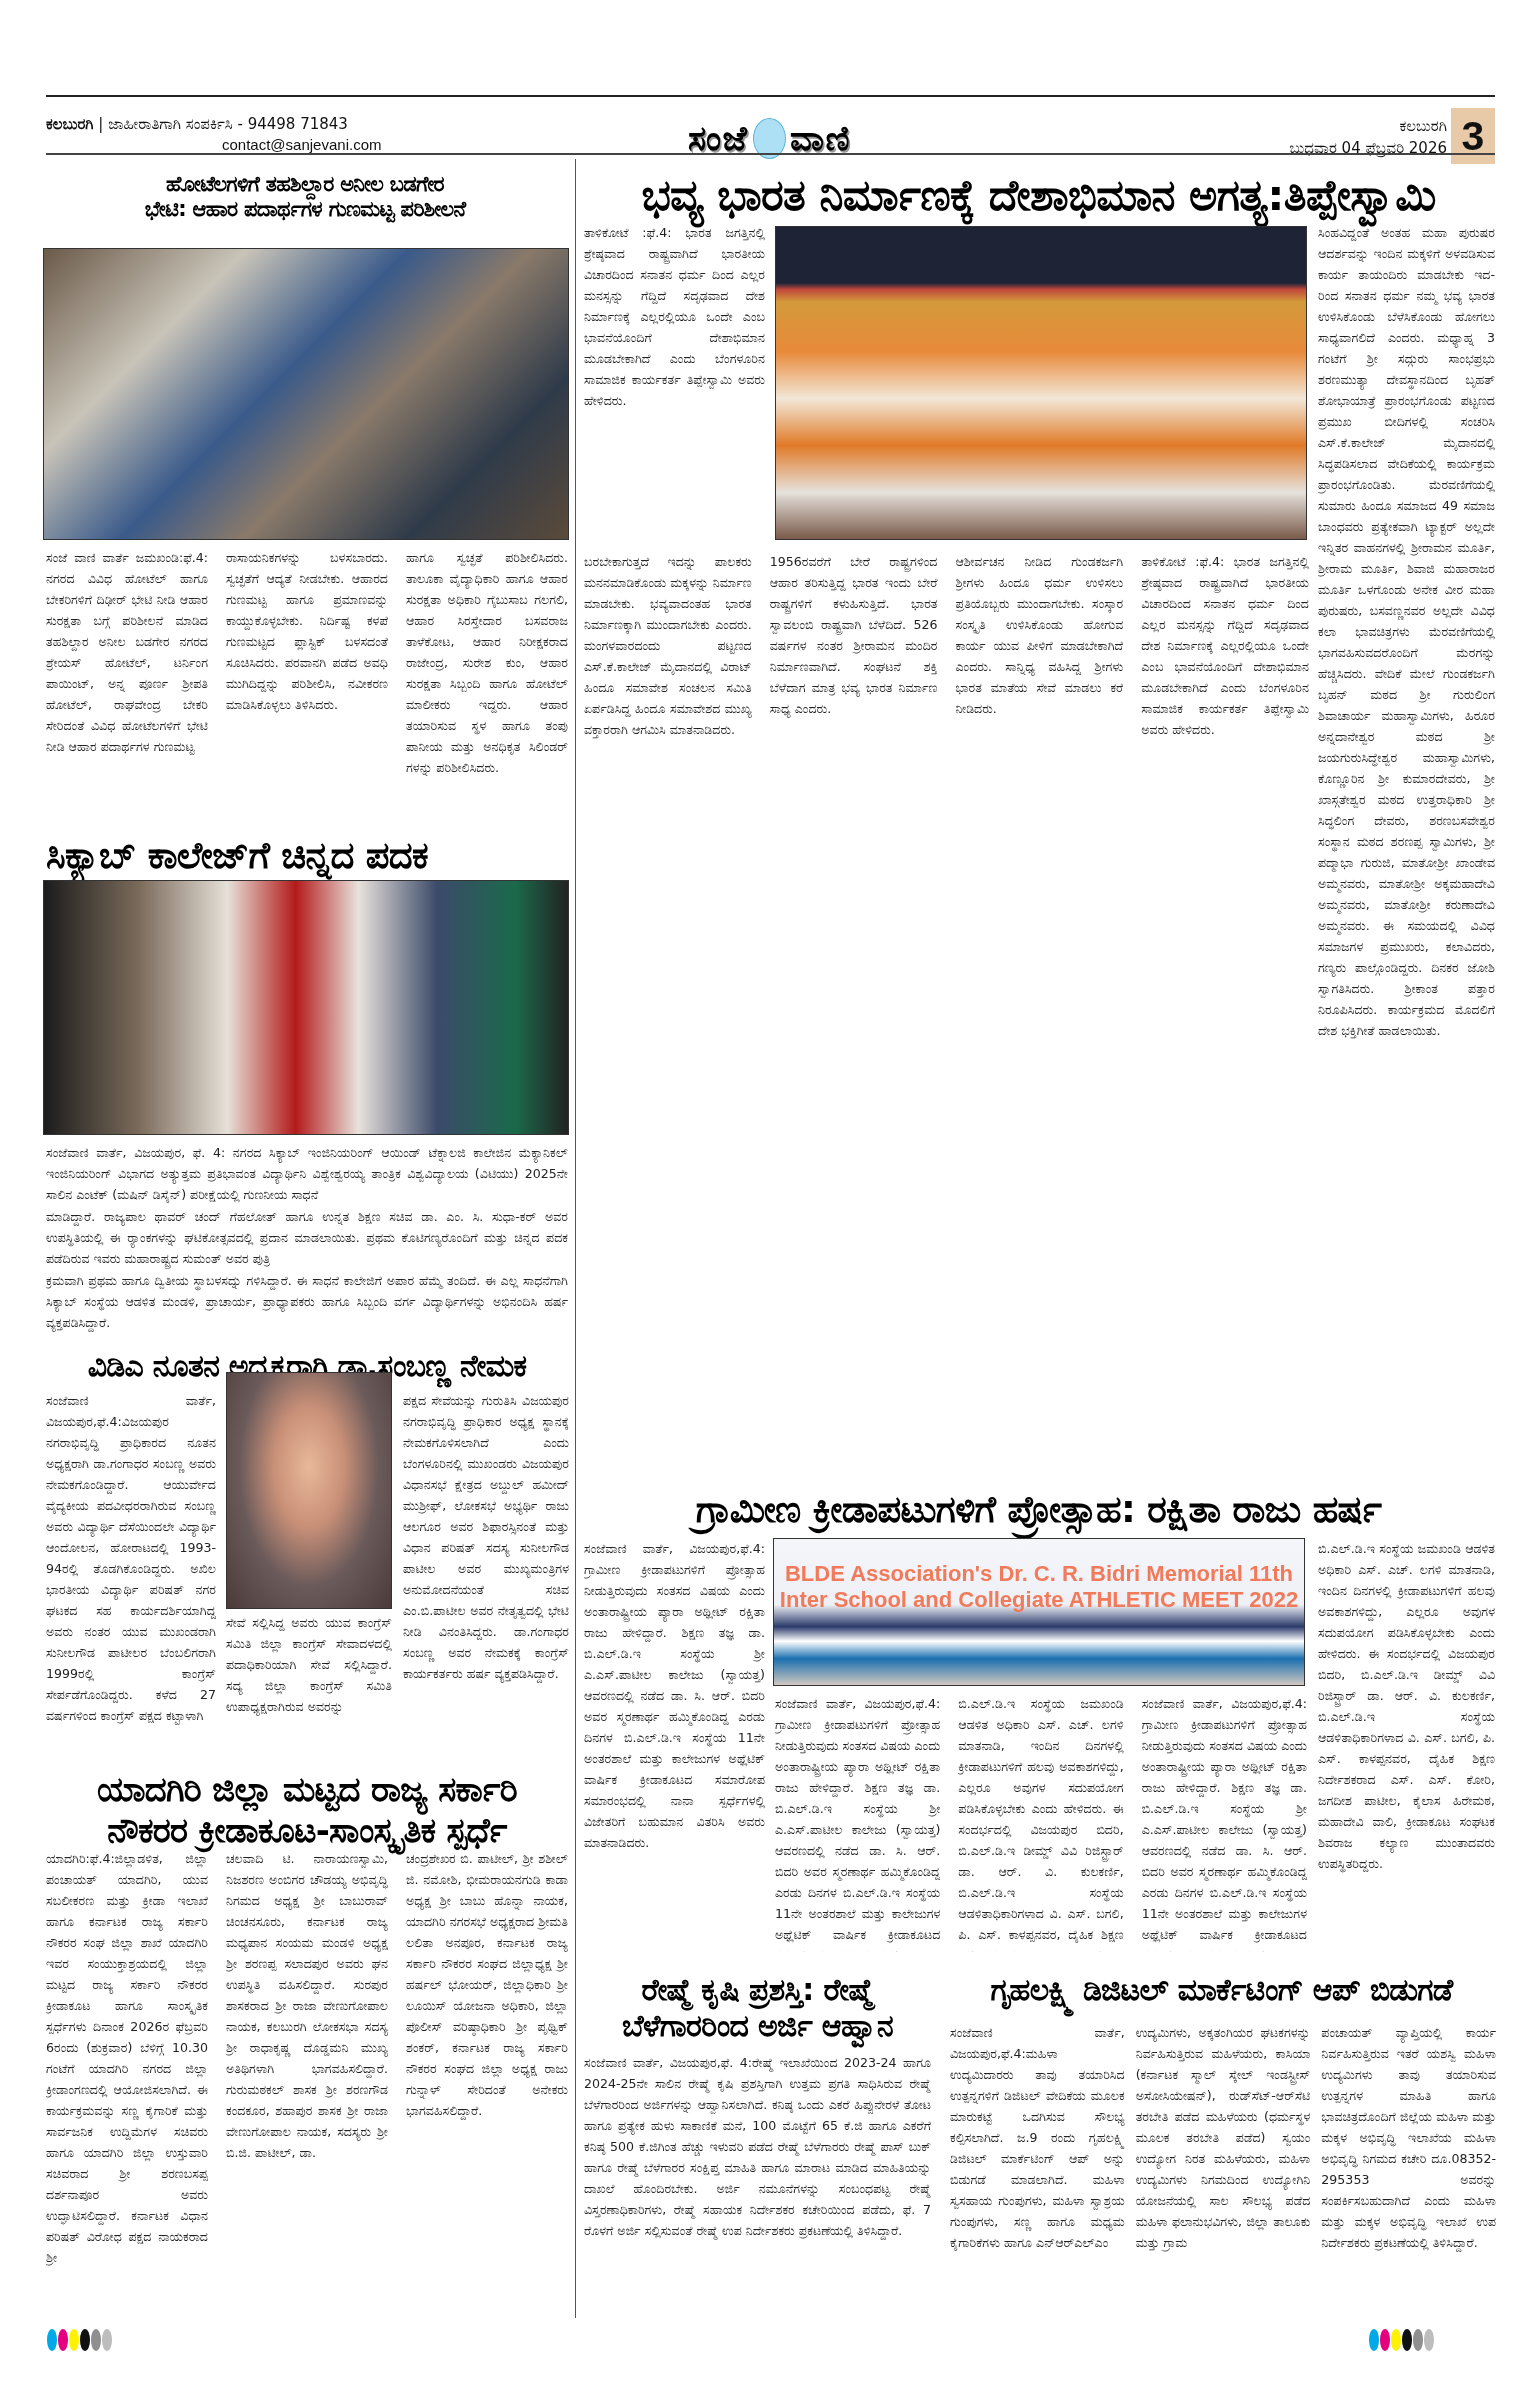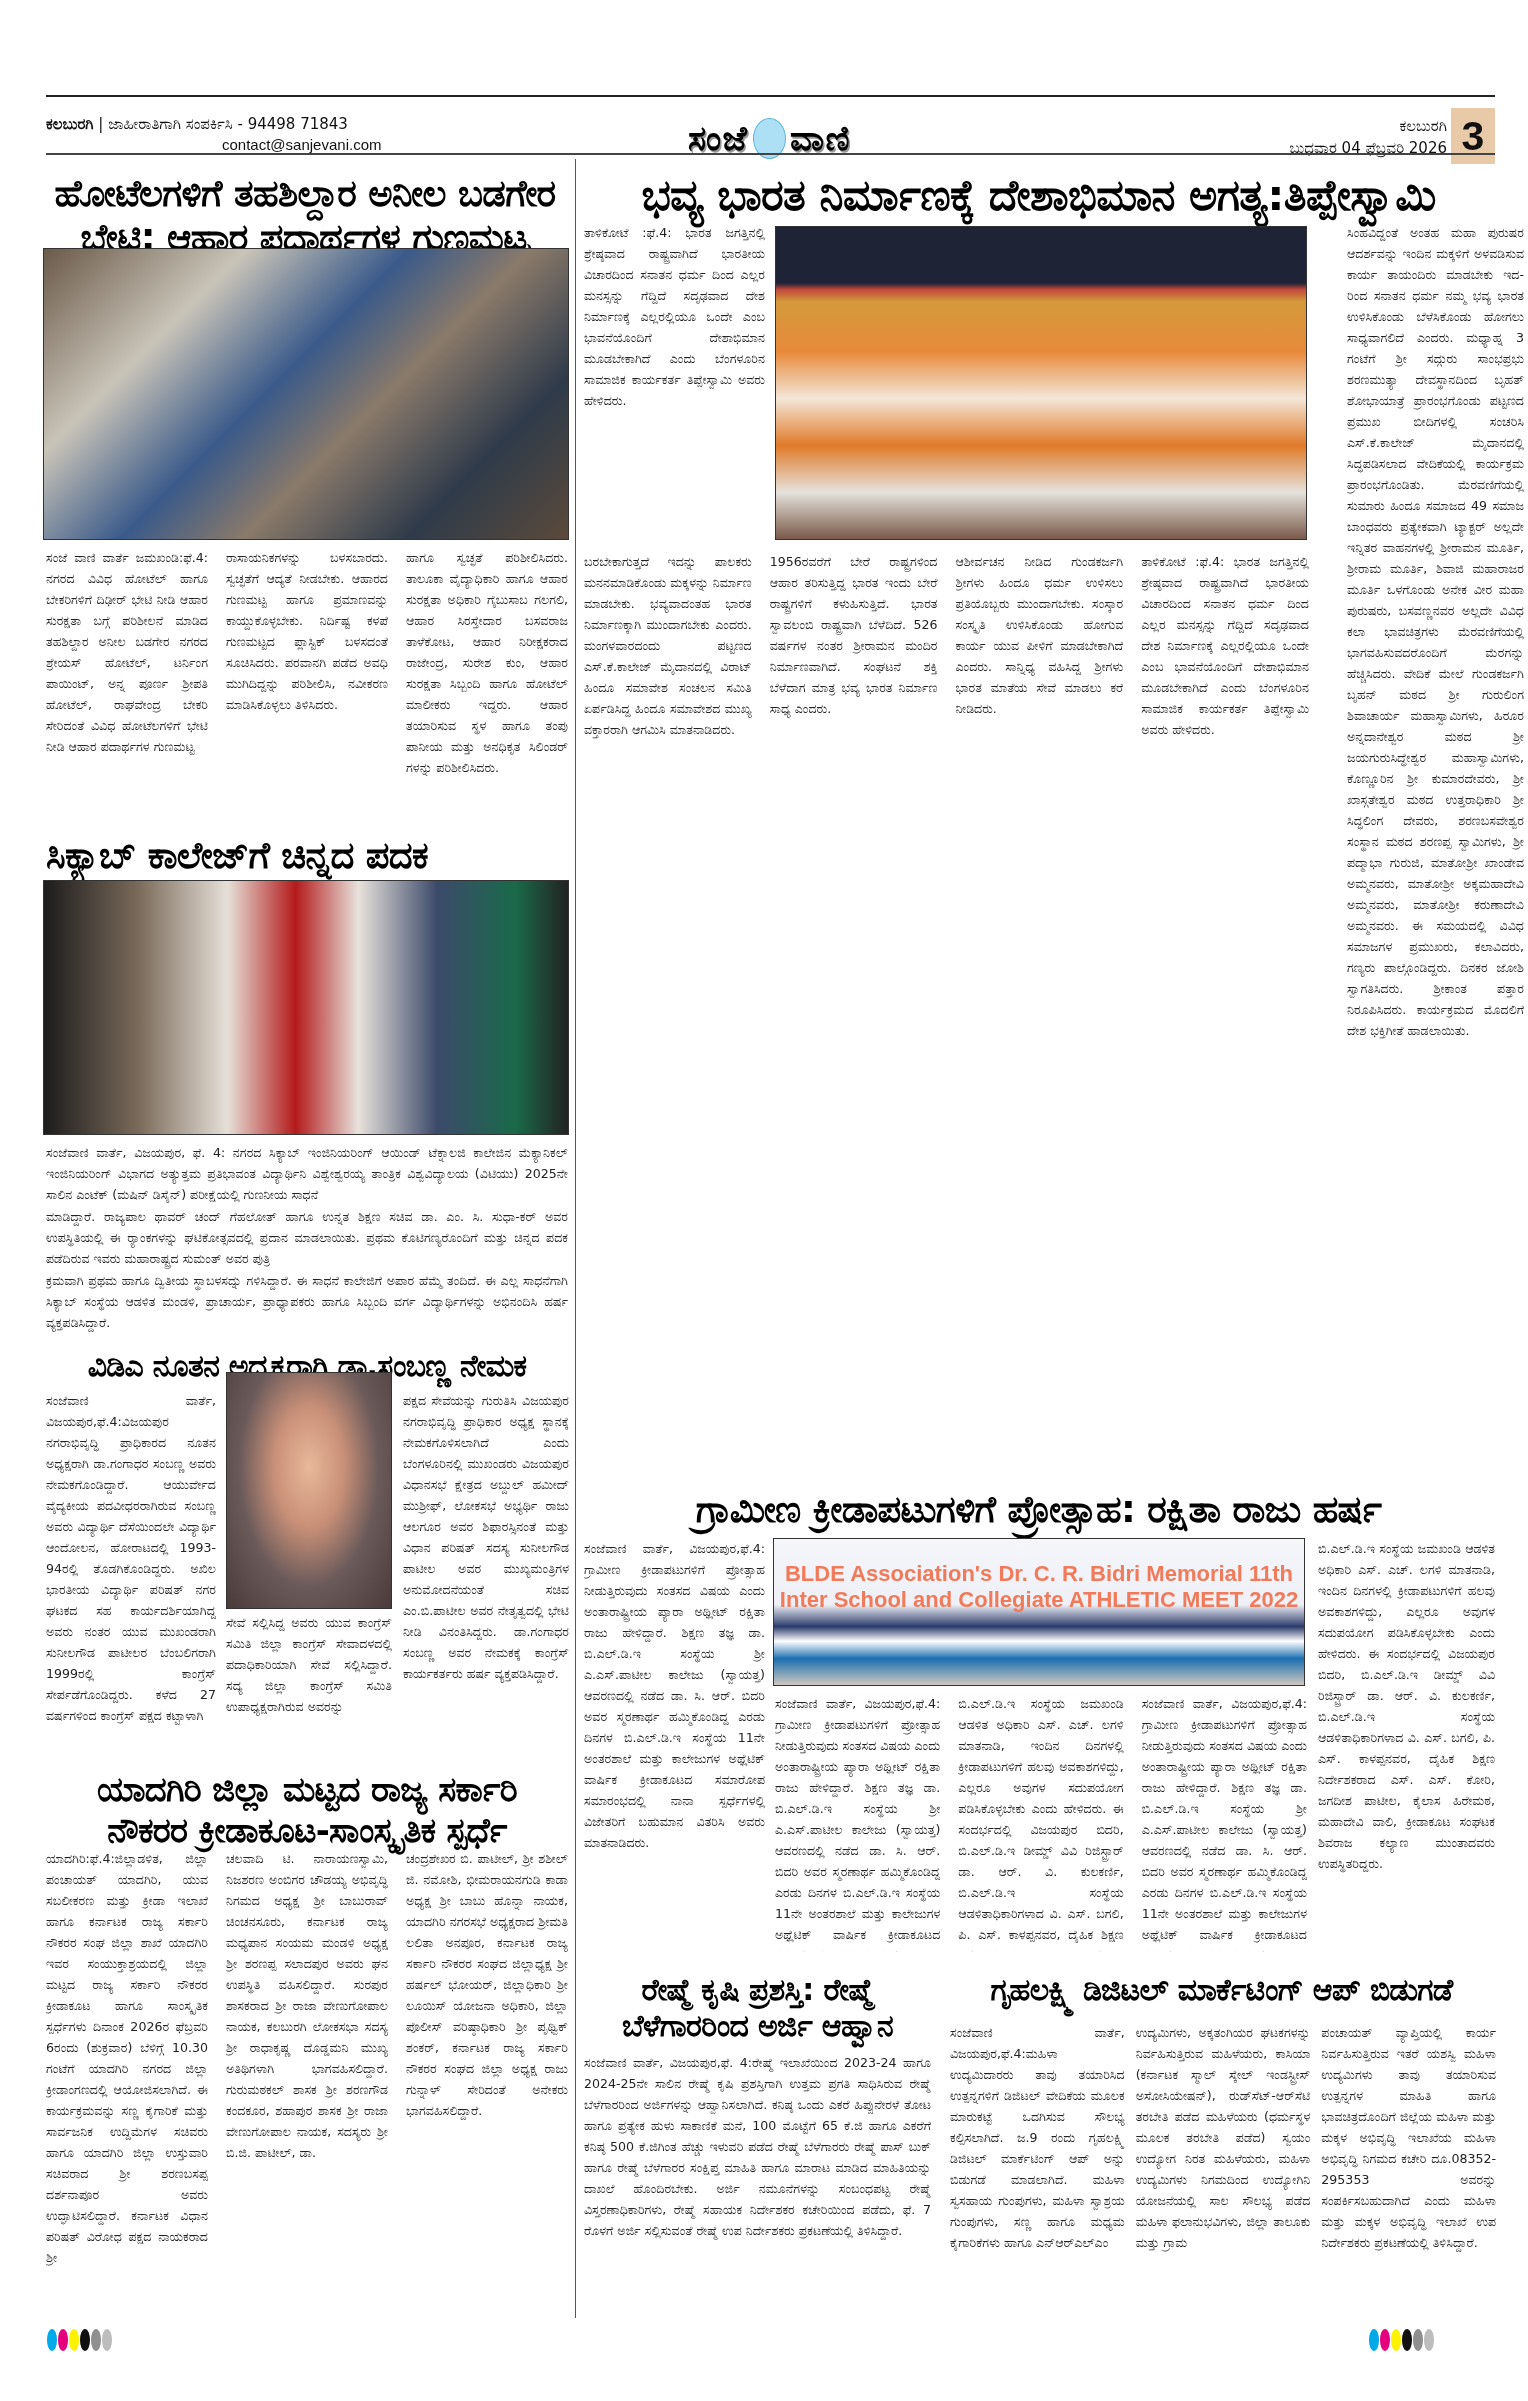--- a/index.html
+++ b/index.html
@@ -40,21 +40,21 @@
   <span class="globe"></span>
   <span class="word">ವಾಣಿ</span>
 </div>
 <div class="abs hdr-right">
   <div>ಕಲಬುರಗಿ</div>
   <div>ಬುಧವಾರ 04 ಫೆಬ್ರವರಿ 2026</div>
 </div>
 <div class="abs pageno">3</div>
 <div class="hline" style="left:46px; right:33px; top:153px; height:1.5px; background:#444;"></div>
 
-<div class="abs headline" style="left:46px; top:159px; width:518px; font-size:37px; text-align:center;">
+<div class="abs headline" style="left:46px; top:159px; width:518px; font-size:21px; text-align:center;">
   <div>ಹೋಟೆಲಗಳಿಗೆ ತಹಶಿಲ್ದಾರ ಅನೀಲ ಬಡಗೇರ</div>
   <div>ಭೇಟಿ: ಆಹಾರ ಪದಾರ್ಥಗಳ ಗುಣಮಟ್ಟ ಪರಿಶೀಲನೆ</div>
 </div>
 <div class="photo" style="left:43px; top:248px; width:526px; height:292px; background:linear-gradient(135deg,#6b5a4a 0%,#c9c4b8 25%,#3a5a8a 45%,#8a7a6a 60%,#2f3b4a 80%,#5b4a3a 100%);"></div>
 <div class="cols" style="left:46px; top:547px; width:522px; height:274px; grid-template-columns:1fr 1fr 1fr;">
   <p>ಸಂಜೆ ವಾಣಿ ವಾರ್ತೆ ಜಮಖಂಡಿ:ಫೆ.4: ನಗರದ ವಿವಿಧ ಹೋಟೆಲ್ ಹಾಗೂ ಬೇಕರಿಗಳಿಗೆ ದಿಢೀರ್ ಭೇಟಿ ನೀಡಿ ಆಹಾರ ಸುರಕ್ಷತಾ ಬಗ್ಗೆ ಪರಿಶೀಲನೆ ಮಾಡಿದ ತಹಶಿಲ್ದಾರ ಅನೀಲ ಬಡಗೇರ ನಗರದ ಶ್ರೇಯಸ್ ಹೋಟೆಲ್, ಟರ್ನಿಂಗ ಪಾಯಿಂಟ್, ಅನ್ನ ಪೂರ್ಣ ಶ್ರೀಪತಿ ಹೋಟೆಲ್, ರಾಘವೇಂದ್ರ ಬೇಕರಿ ಸೇರಿದಂತೆ ವಿವಿಧ ಹೋಟೆಲಗಳಿಗೆ ಭೇಟಿ ನೀಡಿ ಆಹಾರ ಪದಾರ್ಥಗಳ ಗುಣಮಟ್ಟ</p>
   <p>ರಾಸಾಯನಿಕಗಳನ್ನು ಬಳಸಬಾರದು. ಸ್ವಚ್ಛತೆಗೆ ಆದ್ಯತೆ ನೀಡಬೇಕು. ಆಹಾರದ ಗುಣಮಟ್ಟ ಹಾಗೂ ಪ್ರಮಾಣವನ್ನು ಕಾಯ್ದುಕೊಳ್ಳಬೇಕು. ನಿರ್ದಿಷ್ಟ ಕಳಪೆ ಗುಣಮಟ್ಟದ ಪ್ಲಾಸ್ಟಿಕ್ ಬಳಸದಂತೆ ಸೂಚಿಸಿದರು. ಪರವಾನಗಿ ಪಡೆದ ಅವಧಿ ಮುಗಿದಿದ್ದನ್ನು ಪರಿಶೀಲಿಸಿ, ನವೀಕರಣ ಮಾಡಿಸಿಕೊಳ್ಳಲು ತಿಳಿಸಿದರು.</p>
   <p>ಹಾಗೂ ಸ್ವಚ್ಛತೆ ಪರಿಶೀಲಿಸಿದರು. ತಾಲೂಕಾ ವೈದ್ಯಾಧಿಕಾರಿ ಹಾಗೂ ಆಹಾರ ಸುರಕ್ಷತಾ ಅಧಿಕಾರಿ ಗೈಬುಸಾಬ ಗಲಗಲಿ, ಆಹಾರ ಸಿರಸ್ತೇದಾರ ಬಸವರಾಜ ತಾಳೆಕೋಟ, ಆಹಾರ ನಿರೀಕ್ಷಕರಾದ ರಾಜೇಂದ್ರ, ಸುರೇಶ ಕುಂ, ಆಹಾರ ಸುರಕ್ಷತಾ ಸಿಬ್ಬಂದಿ ಹಾಗೂ ಹೋಟೆಲ್ ಮಾಲೀಕರು ಇದ್ದರು. ಆಹಾರ ತಯಾರಿಸುವ ಸ್ಥಳ ಹಾಗೂ ತಂಪು ಪಾನೀಯ ಮತ್ತು ಅನಧಿಕೃತ ಸಿಲಿಂಡರ್ ಗಳನ್ನು ಪರಿಶೀಲಿಸಿದರು.</p>
 </div>
 
@@ -88,21 +88,21 @@
   <p>ಚಂದ್ರಶೇಖರ ಬಿ. ಪಾಟೀಲ್, ಶ್ರೀ ಶಶೀಲ್ ಜಿ. ನಮೋಶಿ, ಭೀಮರಾಯನಗುಡಿ ಕಾಡಾ ಅಧ್ಯಕ್ಷ ಶ್ರೀ ಬಾಬು ಹೊನ್ನಾ ನಾಯಕ, ಯಾದಗಿರಿ ನಗರಸಭೆ ಅಧ್ಯಕ್ಷರಾದ ಶ್ರೀಮತಿ ಲಲಿತಾ ಅನಪೂರ, ಕರ್ನಾಟಕ ರಾಜ್ಯ ಸರ್ಕಾರಿ ನೌಕರರ ಸಂಘದ ಜಿಲ್ಲಾಧ್ಯಕ್ಷ ಶ್ರೀ ಹರ್ಷಲ್ ಭೋಯರ್, ಜಿಲ್ಲಾಧಿಕಾರಿ ಶ್ರೀ ಲೂಯಿಸ್ ಯೋಜನಾ ಅಧಿಕಾರಿ, ಜಿಲ್ಲಾ ಪೊಲೀಸ್ ವರಿಷ್ಠಾಧಿಕಾರಿ ಶ್ರೀ ಪೃಥ್ವಿಕ್ ಶಂಕರ್, ಕರ್ನಾಟಕ ರಾಜ್ಯ ಸರ್ಕಾರಿ ನೌಕರರ ಸಂಘದ ಜಿಲ್ಲಾ ಅಧ್ಯಕ್ಷ ರಾಜು ಗುನ್ನಾಳ್ ಸೇರಿದಂತೆ ಅನೇಕರು ಭಾಗವಹಿಸಲಿದ್ದಾರೆ.</p>
 </div>
 
 <div class="vline" style="left:575px; top:159px; height:2159px;"></div>
 
 <div class="abs headline" style="left:584px; top:157px; width:909px; font-size:43px; text-align:center;">ಭವ್ಯ ಭಾರತ ನಿರ್ಮಾಣಕ್ಕೆ ದೇಶಾಭಿಮಾನ ಅಗತ್ಯ:ತಿಪ್ಪೇಸ್ವಾಮಿ</div>
 <div class="cols" style="left:584px; top:222px; width:181px; height:325px; grid-template-columns:1fr;">
   <p>ತಾಳಿಕೋಟೆ :ಫೆ.4: ಭಾರತ ಜಗತ್ತಿನಲ್ಲಿ ಶ್ರೇಷ್ಠವಾದ ರಾಷ್ಟ್ರವಾಗಿದೆ ಭಾರತೀಯ ವಿಚಾರದಿಂದ ಸನಾತನ ಧರ್ಮ ದಿಂದ ಎಲ್ಲರ ಮನಸ್ಸನ್ನು ಗೆದ್ದಿದೆ ಸದೃಢವಾದ ದೇಶ ನಿರ್ಮಾಣಕ್ಕೆ ಎಲ್ಲರಲ್ಲಿಯೂ ಒಂದೇ ಎಂಬ ಭಾವನೆಯೊಂದಿಗೆ ದೇಶಾಭಿಮಾನ ಮೂಡಬೇಕಾಗಿದೆ ಎಂದು ಬೆಂಗಳೂರಿನ ಸಾಮಾಜಿಕ ಕಾರ್ಯಕರ್ತ ತಿಪ್ಪೇಸ್ವಾಮಿ ಅವರು ಹೇಳಿದರು.</p>
 </div>
 <div class="photo" style="left:775px; top:226px; width:532px; height:314px; background:linear-gradient(180deg,#1e2436 0%,#1e2436 18%,#c0483c 20%,#d49a3a 24%,#e88a3a 40%,#f3e7d8 55%,#e07a28 70%,#e6e2dc 85%,#7a5a4a 100%);"></div>
-<div class="cols" style="left:1318px; top:222px; width:177px; height:1227px; grid-template-columns:1fr;margin-left:29px;">
+<div class="cols" style="left:1318px; top:222px; width:177px; height:1227px; grid-template-columns:1fr;">
   <p>ಸಿಂಹವಿದ್ದಂತೆ ಅಂತಹ ಮಹಾ ಪುರುಷರ ಆದರ್ಶವನ್ನು ಇಂದಿನ ಮಕ್ಕಳಿಗೆ ಅಳವಡಿಸುವ ಕಾರ್ಯ ತಾಯಂದಿರು ಮಾಡಬೇಕು ಇದ-ರಿಂದ ಸನಾತನ ಧರ್ಮ ನಮ್ಮ ಭವ್ಯ ಭಾರತ ಉಳಿಸಿಕೊಂಡು ಬೆಳೆಸಿಕೊಂಡು ಹೋಗಲು ಸಾಧ್ಯವಾಗಲಿದೆ ಎಂದರು. ಮಧ್ಯಾಹ್ನ 3 ಗಂಟೆಗೆ ಶ್ರೀ ಸದ್ಗುರು ಸಾಂಭಪ್ರಭು ಶರಣಮುತ್ಯಾ ದೇವಸ್ಥಾನದಿಂದ ಬೃಹತ್ ಶೋಭಾಯಾತ್ರೆ ಪ್ರಾರಂಭಗೊಂಡು ಪಟ್ಟಣದ ಪ್ರಮುಖ ಬೀದಿಗಳಲ್ಲಿ ಸಂಚರಿಸಿ ಎಸ್.ಕೆ.ಕಾಲೇಜ್ ಮೈದಾನದಲ್ಲಿ ಸಿದ್ಧಪಡಿಸಲಾದ ವೇದಿಕೆಯಲ್ಲಿ ಕಾರ್ಯಕ್ರಮ ಪ್ರಾರಂಭಗೊಂಡಿತು. ಮೆರವಣಿಗೆಯಲ್ಲಿ ಸುಮಾರು ಹಿಂದೂ ಸಮಾಜದ 49 ಸಮಾಜ ಬಾಂಧವರು ಪ್ರತ್ಯೇಕವಾಗಿ ಟ್ಯಾಕ್ಟರ್ ಅಲ್ಲದೇ ಇನ್ನಿತರ ವಾಹನಗಳಲ್ಲಿ ಶ್ರೀರಾಮನ ಮೂರ್ತಿ, ಶ್ರೀರಾಮ ಮೂರ್ತಿ, ಶಿವಾಜಿ ಮಹಾರಾಜರ ಮೂರ್ತಿ ಒಳಗೊಂಡು ಅನೇಕ ವೀರ ಮಹಾ ಪುರುಷರು, ಬಸವಣ್ಣನವರ ಅಲ್ಲದೇ ವಿವಿಧ ಕಲಾ ಭಾವಚಿತ್ರಗಳು ಮೆರವಣಿಗೆಯಲ್ಲಿ ಭಾಗವಹಿಸುವದರೊಂದಿಗೆ ಮೆರಗನ್ನು ಹೆಚ್ಚಿಸಿದರು. ವೇದಿಕೆ ಮೇಲೆ ಗುಂಡಕರ್ಜಗಿ ಬೃಹನ್ ಮಠದ ಶ್ರೀ ಗುರುಲಿಂಗ ಶಿವಾಚಾರ್ಯ ಮಹಾಸ್ವಾಮಿಗಳು, ಹಿರೂರ ಅನ್ನದಾನೇಶ್ವರ ಮಠದ ಶ್ರೀ ಜಯಗುರುಸಿದ್ಧೇಶ್ವರ ಮಹಾಸ್ವಾಮಿಗಳು, ಕೊಣ್ಣೂರಿನ ಶ್ರೀ ಕುಮಾರದೇವರು, ಶ್ರೀ ಖಾಸ್ಗತೇಶ್ವರ ಮಠದ ಉತ್ತರಾಧಿಕಾರಿ ಶ್ರೀ ಸಿದ್ಧಲಿಂಗ ದೇವರು, ಶರಣಬಸವೇಶ್ವರ ಸಂಸ್ಥಾನ ಮಠದ ಶರಣಪ್ಪ ಸ್ವಾಮಿಗಳು, ಶ್ರೀ ಪದ್ಮಾಭಾ ಗುರುಜಿ, ಮಾತೋಶ್ರೀ ಖಾಂಡೇವ ಅಮ್ಮನವರು, ಮಾತೋಶ್ರೀ ಅಕ್ಕಮಹಾದೇವಿ ಅಮ್ಮನವರು, ಮಾತೋಶ್ರೀ ಕರುಣಾದೇವಿ ಅಮ್ಮನವರು. ಈ ಸಮಯದಲ್ಲಿ ವಿವಿಧ ಸಮಾಜಗಳ ಪ್ರಮುಖರು, ಕಲಾವಿದರು, ಗಣ್ಯರು ಪಾಲ್ಗೊಂಡಿದ್ದರು. ದಿನಕರ ಜೋಶಿ ಸ್ವಾಗತಿಸಿದರು. ಶ್ರೀಕಾಂತ ಪತ್ತಾರ ನಿರೂಪಿಸಿದರು. ಕಾರ್ಯಕ್ರಮದ ಮೊದಲಿಗೆ ದೇಶ ಭಕ್ತಿಗೀತೆ ಹಾಡಲಾಯಿತು.</p>
 </div>
 <div class="cols" style="left:584px; top:551px; width:725px; height:898px; grid-template-columns:1fr 1fr 1fr 1fr;">
   <p>ಬರಬೇಕಾಗುತ್ತದೆ ಇದನ್ನು ಪಾಲಕರು ಮನನಮಾಡಿಕೊಂಡು ಮಕ್ಕಳನ್ನು ನಿರ್ಮಾಣ ಮಾಡಬೇಕು. ಭವ್ಯವಾದಂತಹ ಭಾರತ ನಿರ್ಮಾಣಕ್ಕಾಗಿ ಮುಂದಾಗಬೇಕು ಎಂದರು. ಮಂಗಳವಾರದಂದು ಪಟ್ಟಣದ ಎಸ್.ಕೆ.ಕಾಲೇಜ್ ಮೈದಾನದಲ್ಲಿ ವಿರಾಟ್ ಹಿಂದೂ ಸಮಾವೇಶ ಸಂಚಲನ ಸಮಿತಿ ಏರ್ಪಡಿಸಿದ್ದ ಹಿಂದೂ ಸಮಾವೇಶದ ಮುಖ್ಯ ವಕ್ತಾರರಾಗಿ ಆಗಮಿಸಿ ಮಾತನಾಡಿದರು.</p>
   <p>1956ರವರೆಗೆ ಬೇರೆ ರಾಷ್ಟ್ರಗಳಿಂದ ಆಹಾರ ತರಿಸುತ್ತಿದ್ದ ಭಾರತ ಇಂದು ಬೇರೆ ರಾಷ್ಟ್ರಗಳಿಗೆ ಕಳುಹಿಸುತ್ತಿದೆ. ಭಾರತ ಸ್ವಾವಲಂಬಿ ರಾಷ್ಟ್ರವಾಗಿ ಬೆಳೆದಿದೆ. 526 ವರ್ಷಗಳ ನಂತರ ಶ್ರೀರಾಮನ ಮಂದಿರ ನಿರ್ಮಾಣವಾಗಿದೆ. ಸಂಘಟನೆ ಶಕ್ತಿ ಬೆಳೆದಾಗ ಮಾತ್ರ ಭವ್ಯ ಭಾರತ ನಿರ್ಮಾಣ ಸಾಧ್ಯ ಎಂದರು.</p>
   <p>ಆಶೀರ್ವಚನ ನೀಡಿದ ಗುಂಡಕರ್ಜಗಿ ಶ್ರೀಗಳು ಹಿಂದೂ ಧರ್ಮ ಉಳಿಸಲು ಪ್ರತಿಯೊಬ್ಬರು ಮುಂದಾಗಬೇಕು. ಸಂಸ್ಕಾರ ಸಂಸ್ಕೃತಿ ಉಳಿಸಿಕೊಂಡು ಹೋಗುವ ಕಾರ್ಯ ಯುವ ಪೀಳಿಗೆ ಮಾಡಬೇಕಾಗಿದೆ ಎಂದರು. ಸಾನ್ನಿಧ್ಯ ವಹಿಸಿದ್ದ ಶ್ರೀಗಳು ಭಾರತ ಮಾತೆಯ ಸೇವೆ ಮಾಡಲು ಕರೆ ನೀಡಿದರು.</p>
   <p>ತಾಳಿಕೋಟೆ :ಫೆ.4: ಭಾರತ ಜಗತ್ತಿನಲ್ಲಿ ಶ್ರೇಷ್ಠವಾದ ರಾಷ್ಟ್ರವಾಗಿದೆ ಭಾರತೀಯ ವಿಚಾರದಿಂದ ಸನಾತನ ಧರ್ಮ ದಿಂದ ಎಲ್ಲರ ಮನಸ್ಸನ್ನು ಗೆದ್ದಿದೆ ಸದೃಢವಾದ ದೇಶ ನಿರ್ಮಾಣಕ್ಕೆ ಎಲ್ಲರಲ್ಲಿಯೂ ಒಂದೇ ಎಂಬ ಭಾವನೆಯೊಂದಿಗೆ ದೇಶಾಭಿಮಾನ ಮೂಡಬೇಕಾಗಿದೆ ಎಂದು ಬೆಂಗಳೂರಿನ ಸಾಮಾಜಿಕ ಕಾರ್ಯಕರ್ತ ತಿಪ್ಪೇಸ್ವಾಮಿ ಅವರು ಹೇಳಿದರು.</p>
 </div>
 
 <div class="abs headline" style="left:584px; top:1475px; width:909px; font-size:37px; text-align:center;">ಗ್ರಾಮೀಣ ಕ್ರೀಡಾಪಟುಗಳಿಗೆ ಪ್ರೋತ್ಸಾಹ: ರಕ್ಷಿತಾ ರಾಜು ಹರ್ಷ</div>

